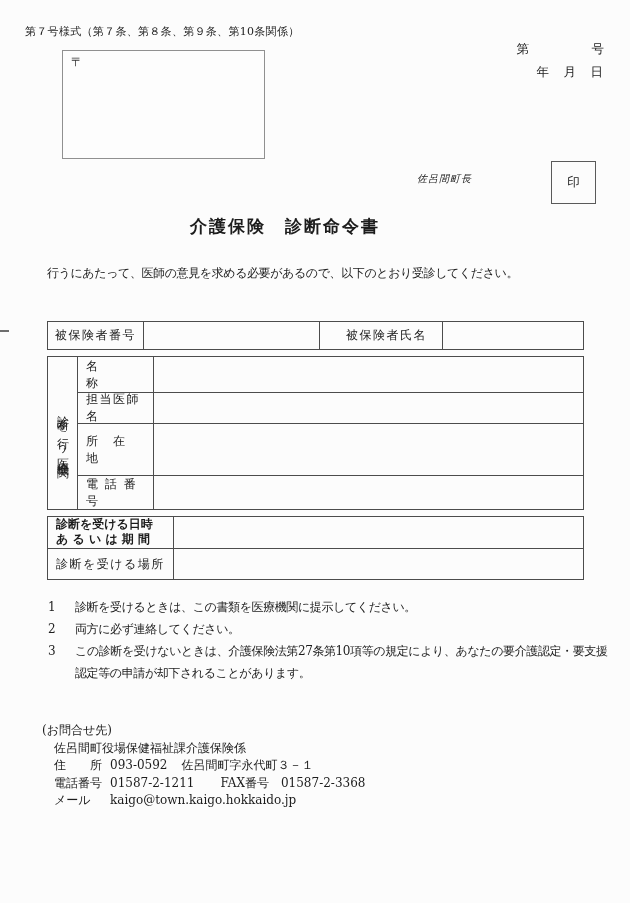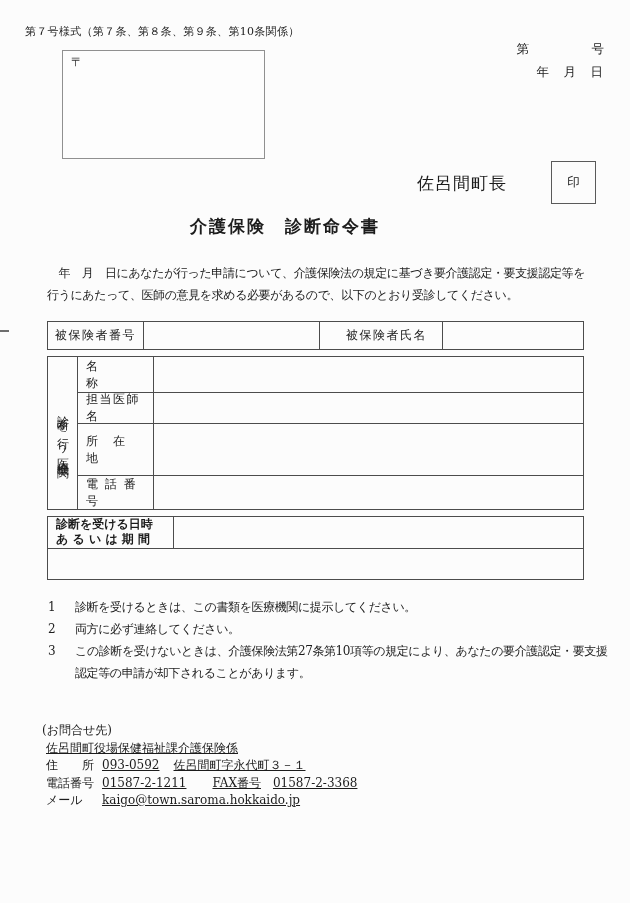--- a/index.html
+++ b/index.html
@@ -16,21 +16,21 @@
   .form-number{position:absolute;left:25px;top:24px;font-size:11px;letter-spacing:0.3px;}
   .doc-number{position:absolute;right:26px;top:41px;font-size:12.5px;}
   .date-line{position:absolute;right:26px;top:64px;font-size:12.5px;letter-spacing:1px;}
 
   .address-box{
     position:absolute;left:62px;top:50px;width:201px;height:107px;
     border:1px solid #909090;background:#fdfdfd;
   }
   .postal-mark{position:absolute;left:8px;top:3px;font-size:12px;color:#333;}
 
-  .mayor-title{position:absolute;left:417px;top:172px;font-size:17px;letter-spacing:1px;}
+  .mayor-title{position:absolute;left:417px;top:172px;font-size:10px;letter-spacing:1px;font-style:italic;}
   .seal-box{
     position:absolute;left:551px;top:161px;width:43px;height:41px;
     border:1px solid #5a5a5a;display:flex;align-items:center;justify-content:center;
     font-size:12.5px;
   }
 
   .doc-title{
     position:absolute;left:0;top:215px;width:570px;
     text-align:center;font-size:17px;font-weight:bold;letter-spacing:2px;
   }
@@ -58,21 +58,21 @@
   .two-line div{white-space:nowrap;}
 
   .notes{position:absolute;left:48px;top:596px;font-size:12px;}
   .note{display:flex;}
   .note-num{width:27px;flex:none;line-height:22px;}
   .note-text{line-height:22px;letter-spacing:-0.4px;}
   .note-text div{white-space:nowrap;}
 
   .contact{position:absolute;left:42px;top:722px;font-size:12px;}
   .contact .line{line-height:17.5px;white-space:nowrap;}
-  .contact-body{margin-left:4px;text-decoration:underline;}
+  .contact-body{margin-left:12px;}
   .c-label{display:inline-block;width:56px;}
   .c-addr{margin-left:14px;}
   .c-faxlabel{margin-left:26px;}
   .c-fax{margin-left:12px;}
 
   .fold-mark{position:absolute;left:0;top:330px;width:9px;height:2px;background:#6e6e6e;}
 </style>
 </head>
 <body>
 
@@ -87,21 +87,20 @@
   </div>
 
   <div class="mayor-title">佐呂間町長</div>
   <div class="seal-box">
     <span>印</span>
   </div>
 
   <div class="doc-title">介護保険　診断命令書</div>
 
   <div class="intro">
-    <div>　年　月　日にあなたが行った申請について、介護保険法の規定に基づき要介護認定・要支援認定等を</div>
     <div>行うにあたって、医師の意見を求める必要があるので、以下のとおり受診してください。</div>
   </div>
 
   <div class="fold-mark"></div>
 
   <div class="tbl t-insured">
     <div class="cell lbl br">被保険者番号</div>
     <div class="cell br"></div>
     <div class="cell lbl br">被保険者氏名</div>
     <div class="cell"></div>
@@ -123,20 +122,21 @@
     <div class="cell"></div>
   </div>
 
   <div class="tbl t-sched">
     <div class="cell two-line br bb">
       <div>診断を受ける日時</div>
       <div>あ る い は 期 間</div>
     </div>
     <div class="cell bb"></div>
 
+    <div class="cell lbl lbl-left br">診断を受ける場所</div>
     <div class="cell"></div>
   </div>
 
   <div class="notes">
     <div class="note">
       <div class="note-num">1</div>
       <div class="note-text">
         <div>診断を受けるときは、この書類を医療機関に提示してください。</div>
       </div>
     </div>
@@ -159,18 +159,18 @@
     <div class="line">(お問合せ先)</div>
     <div class="contact-body">
       <div class="line">佐呂間町役場保健福祉課介護保険係</div>
       <div class="line">
         <span class="c-label">住　　所</span><span>093-0592</span><span class="c-addr">佐呂間町字永代町３－１</span>
       </div>
       <div class="line">
         <span class="c-label">電話番号</span><span>01587-2-1211</span><span class="c-faxlabel">FAX番号</span><span class="c-fax">01587-2-3368</span>
       </div>
       <div class="line">
-        <span class="c-label">メール</span><span>kaigo@town.saroma.hokkaido.jp</span>
+        <span class="c-label">メール</span><span>kaigo@town.kaigo.hokkaido.jp</span>
       </div>
     </div>
   </div>
 
 </div>
 
 </body></html>

